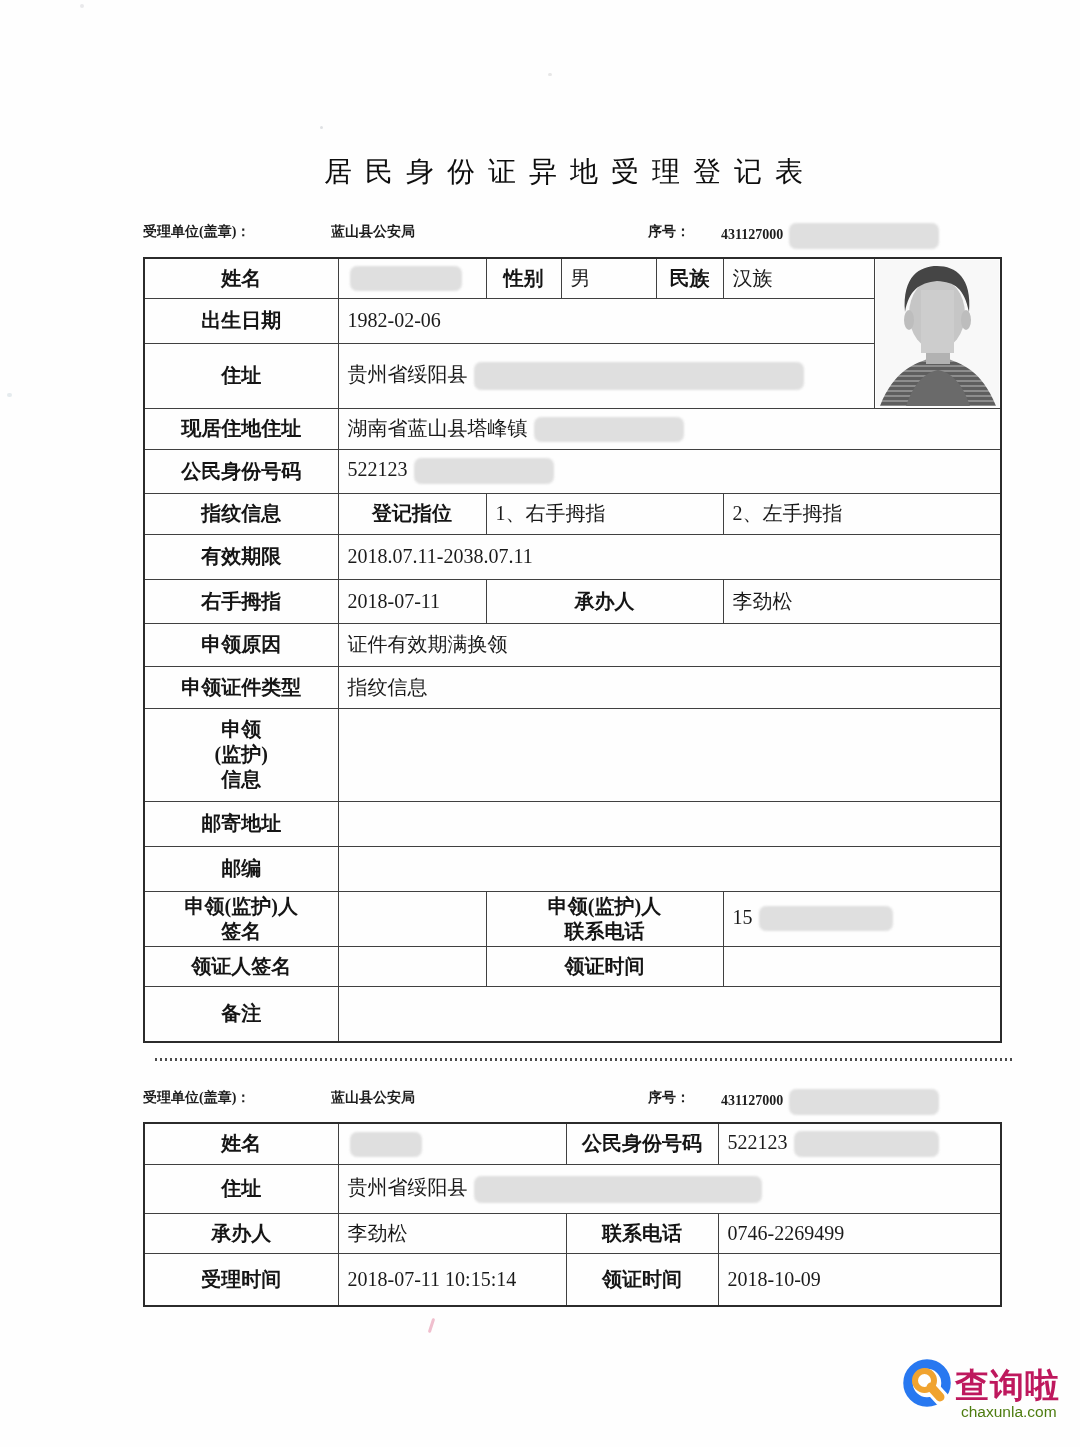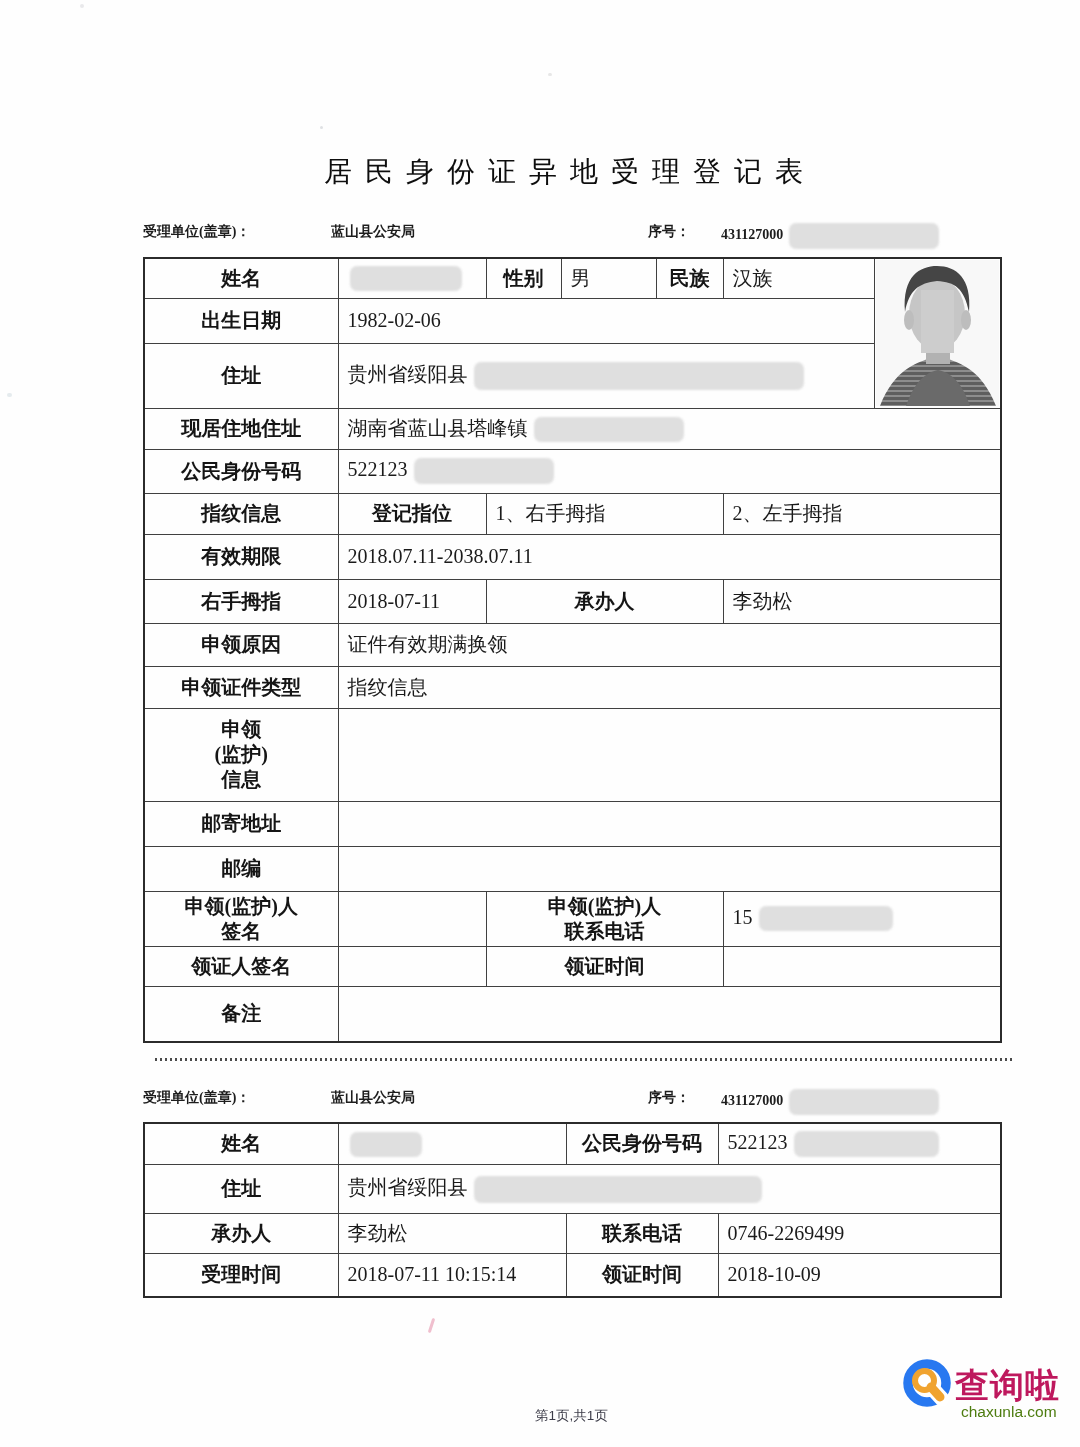--- a/index.html
+++ b/index.html
@@ -219,30 +219,29 @@
     <tr style="height:49px">
       <td class="lbl">住址</td>
       <td class="val" colspan="3"><span>贵州省绥阳县</span><span class="blur b-addr2"></span></td>
     </tr>
     <tr style="height:40px">
       <td class="lbl">承办人</td>
       <td class="val">李劲松</td>
       <td class="lbl">联系电话</td>
       <td class="val">0746-2269499</td>
     </tr>
-    <tr style="height:44px">
+    <tr style="height:53px">
       <td class="lbl">受理时间</td>
       <td class="val">2018-07-11 10:15:14</td>
       <td class="lbl">领证时间</td>
       <td class="val">2018-10-09</td>
     </tr>
   </tbody>
     </table>
 
-  <div class="footer-page">第1页,共1页</div>
 
   <div class="logo">
     <svg class="mark" width="52" height="52" viewBox="0 0 52 52">
       <circle cx="24" cy="24" r="19" fill="none" stroke="#2878f0" stroke-width="9.5"></circle>
       <line x1="28" y1="28" x2="39" y2="40" stroke="#ffffff" stroke-width="15" stroke-linecap="round"></line>
       <circle cx="21.5" cy="21.5" r="9.5" fill="none" stroke="#f0a32f" stroke-width="6"></circle>
       <line x1="28" y1="28" x2="37" y2="38" stroke="#f0a32f" stroke-width="9" stroke-linecap="round"></line>
     </svg>
     <span class="brand">查询啦</span>
     <span class="domain">chaxunla.com</span>

